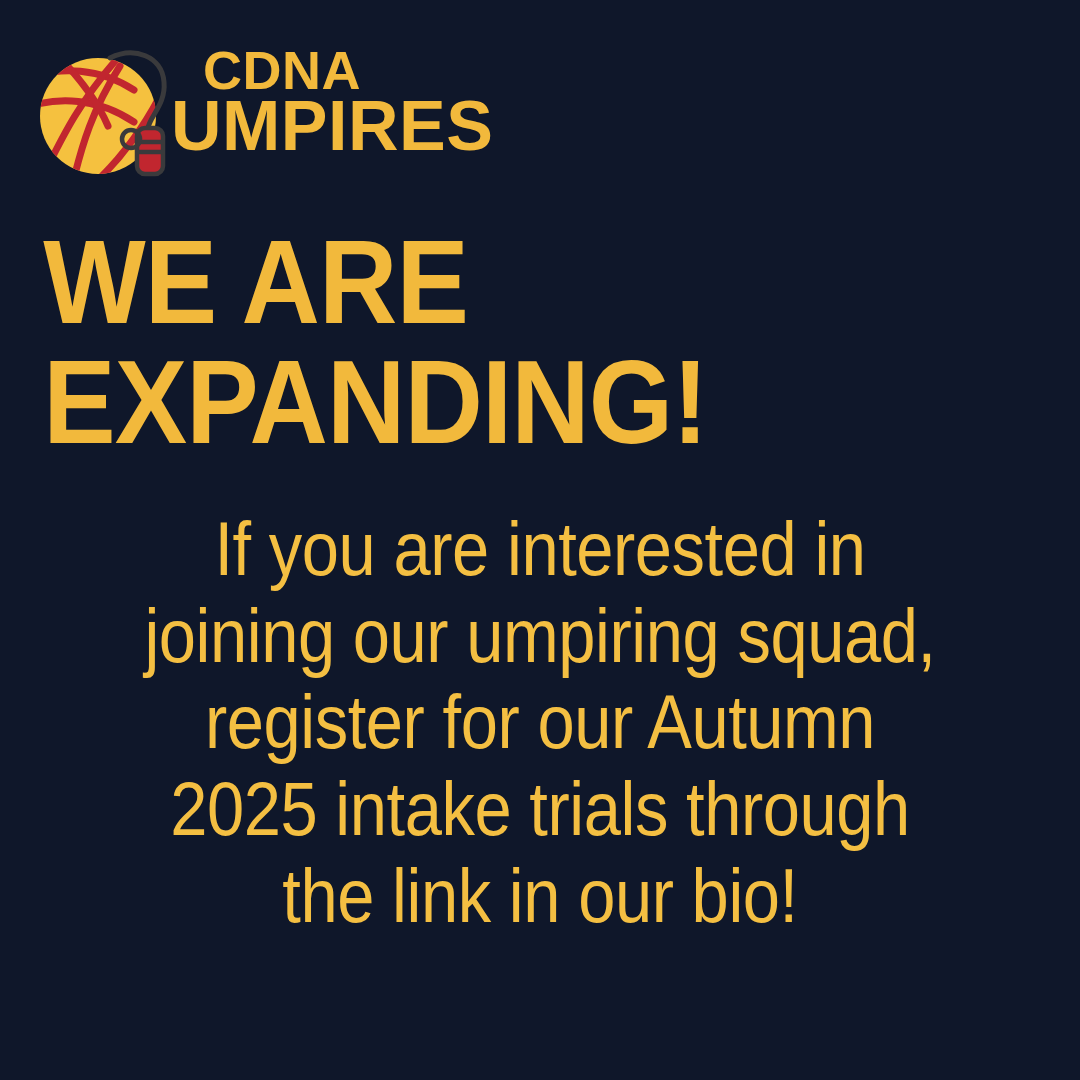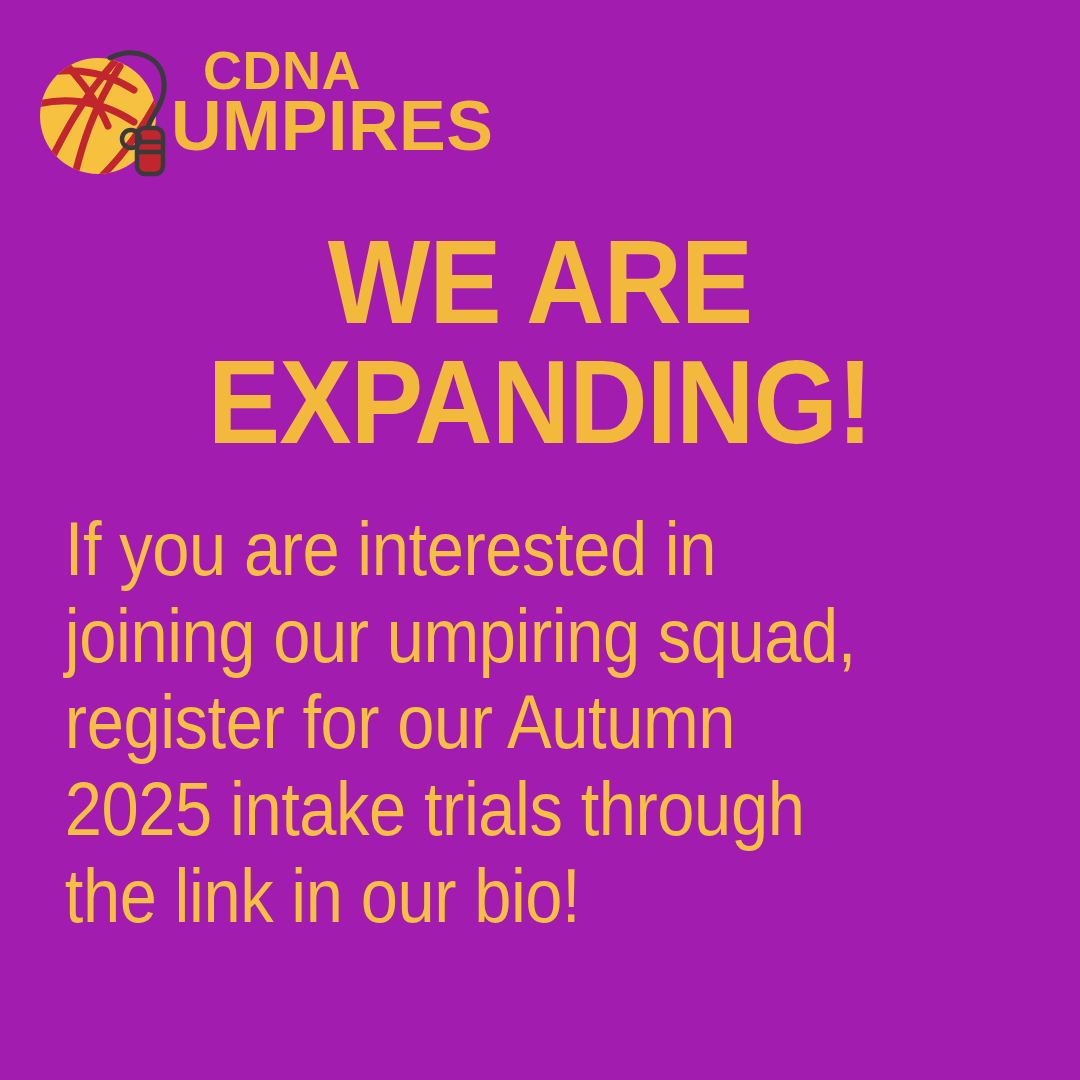--- a/index.html
+++ b/index.html
@@ -6,21 +6,21 @@
   html, body {
     margin: 0;
     padding: 0;
     background: #b7202c;
   }
 
   .poster {
     position: relative;
     width: 1080px;
     height: 1080px;
-    background: #a21caf;
+    background: #0f172a;
     overflow: hidden;
     font-family: "Liberation Sans", "DejaVu Sans", sans-serif;
     -webkit-font-smoothing: antialiased;
   }
 
   
   .logo-lockup {
     position: absolute;
     left: 38px;
     top: 28px;
@@ -55,40 +55,41 @@
   }
   .logo-word.line-1 { font-size: 54px; margin-left: 32px; }
   .logo-word.line-2 { font-size: 70px; margin-left: 0px; }
 
   
   .headline {
     position: absolute;
     left: 0;
     top: 222px;
     width: 1080px;
-    text-align: center;
+    text-align: left;
     color: #f2b93c;
   }
   .headline-line {
     display: block;
     font-weight: bold;
     font-size: 118px;
     line-height: 1.02;
     letter-spacing: -1px;
     transform: scaleX(0.92);
     transform-origin: center center;
     white-space: nowrap;
   }
 
   
   .body-copy {
     position: absolute;
     left: 0;
     top: 506px;
     width: 1080px;
+    text-align: center;
     color: #f4bf42;
   }
   .body-line {
     display: block;
     font-size: 76px;
     font-weight: normal;
     line-height: 1.14;
     letter-spacing: -0.5px;
     transform: scaleX(0.88);
     transform-origin: center center;

